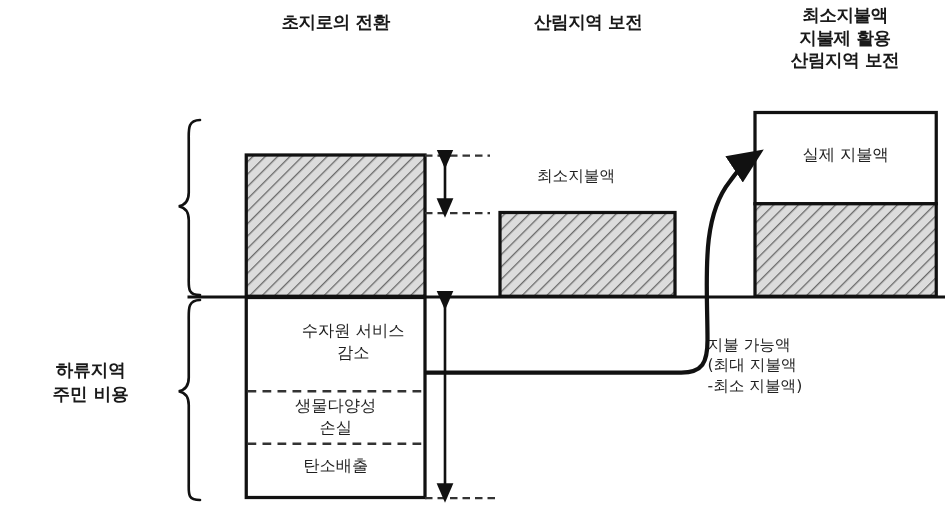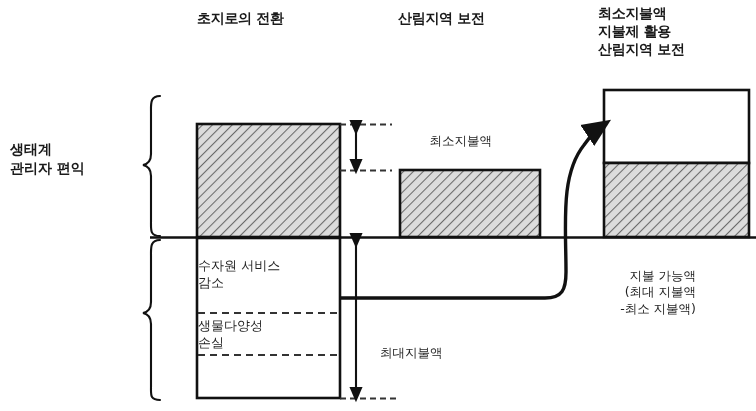--- a/index.html
+++ b/index.html
@@ -3,21 +3,21 @@
 <meta charset="utf-8">
 <style>
   html,body{margin:0;padding:0;}
   body{
     width:756px;height:411px;background:#ffffff;
     font-family:"DejaVu Sans","Liberation Sans",sans-serif;
     color:#111;overflow:hidden;position:relative;
   }
   #stage{position:absolute;left:0;top:0;width:756px;height:411px;}
   svg{position:absolute;left:0;top:0;}
-  .lbl{position:absolute;text-align:left;line-height:1.28;
+  .lbl{position:absolute;text-align:center;line-height:1.28;
        font-size:13.5px;color:#222;white-space:pre-line;}
   .hdr{font-size:14px;font-weight:600;color:#1a1a1a;letter-spacing:-0.3px;}
   .sidelbl{font-size:14px;font-weight:600;color:#1a1a1a;line-height:1.35;}
   .barlbl{font-size:13px;color:#1f1f1f;}
   .annot{font-size:12.5px;color:#1f1f1f;line-height:1.3;}
 </style>
 </head>
 <body>
 
 <div id="stage">
@@ -92,33 +92,34 @@
   </svg>
 
   <div class="lbl hdr" style="left:197px;top:10px;width:143px;">초지로의 전환</div>
 
   <div class="lbl hdr" style="left:398px;top:10px;width:145px;">산림지역 보전</div>
 
   <div class="lbl hdr" style="left:598px;top:5px;width:156px;">최소지불액
 지불제 활용
 산림지역 보전</div>
 
-  <div class="lbl sidelbl" style="left:10px;top:140px;width:125px;">생태계
-관리자 편익</div>
 
+  <div class="lbl sidelbl" style="left:10px;top:288px;width:125px;">하류지역
+주민 비용</div>
 
   <div class="lbl barlbl" style="left:198px;top:258px;width:169px;">수자원 서비스
 감소</div>
 
   <div class="lbl barlbl" style="left:198px;top:318px;width:141px;">생물다양성
 손실</div>
 
+  <div class="lbl barlbl" style="left:198px;top:366px;width:141px;">탄소배출</div>
 
+  <div class="lbl barlbl" style="left:605px;top:117px;width:143px;">실제 지불액</div>
 
   <div class="lbl annot" style="left:382px;top:133px;width:110px;text-align:right;">최소지불액</div>
 
-  <div class="lbl annot" style="left:380px;top:345px;width:110px;text-align:left;">최대지불액</div>
 
-  <div class="lbl annot" style="left:566px;top:268px;width:130px;text-align:right;">지불 가능액
+  <div class="lbl annot" style="left:566px;top:268px;width:130px;text-align:left;">지불 가능액
 (최대 지불액
 -최소 지불액)</div>
 
 </div>
 
 </body></html>

